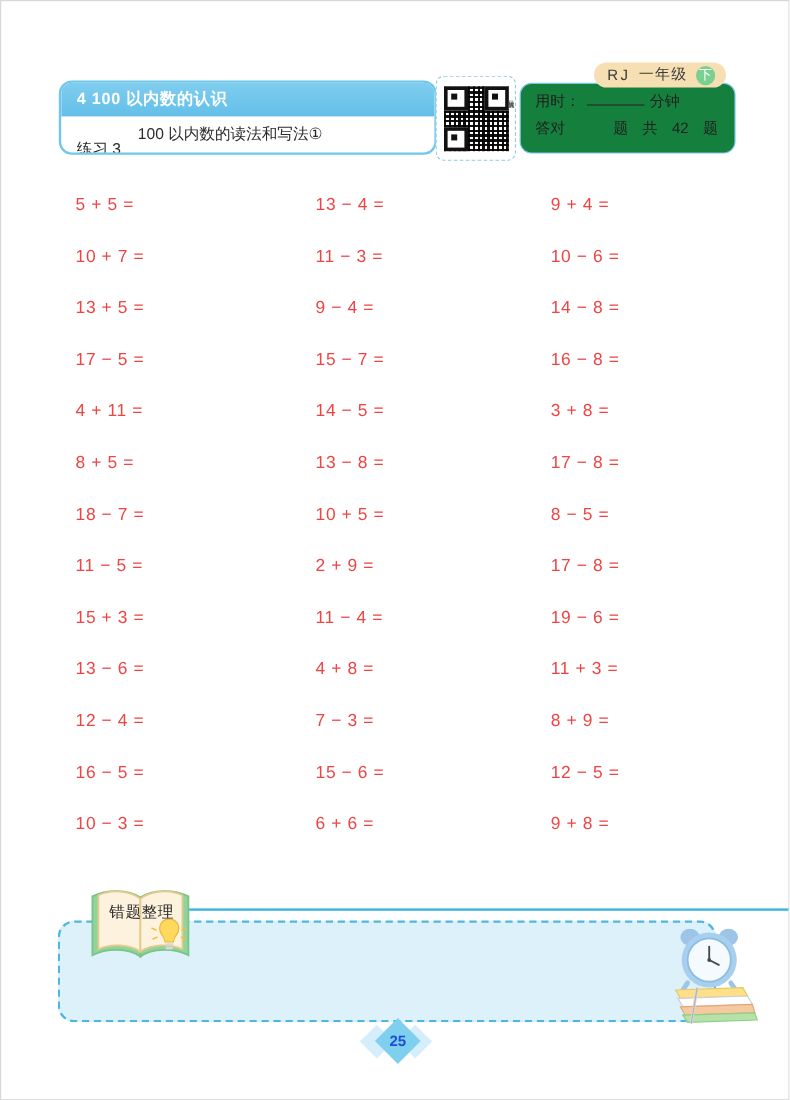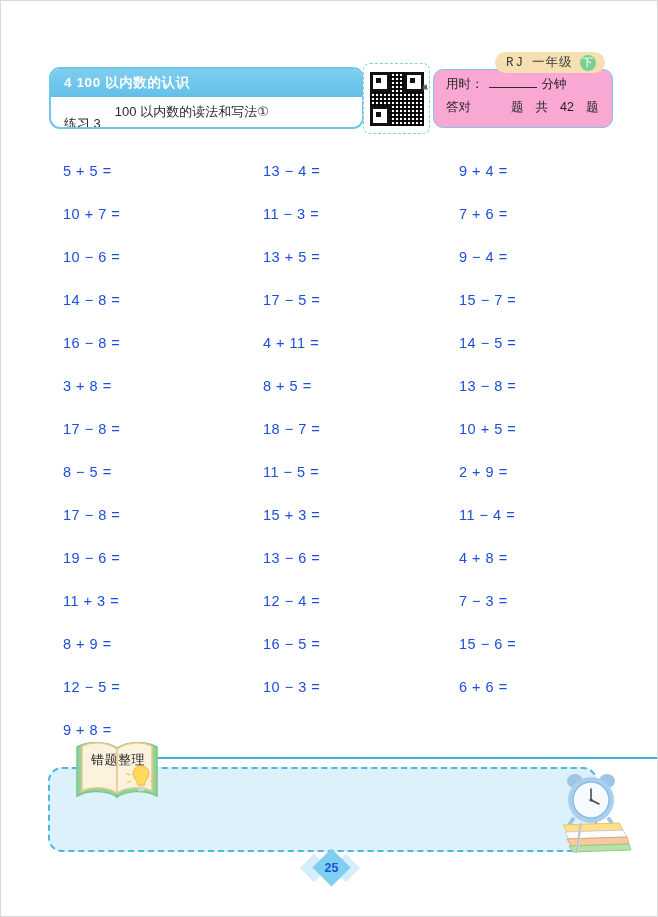--- a/index.html
+++ b/index.html
@@ -36,21 +36,20 @@
     padding: 0 9px 0 11px;
     background: #f7dfb4;
     border-radius: 11px;
     display: flex;
     align-items: center;
     gap: 7px;
     font-size: 12.5px;
     color: #3a3a38;
     letter-spacing: 1px;
     z-index: 6;
-    font-family: Liberation Mono, monospace;
   }
   .grade-badge .rj { letter-spacing: 2px; }
   .grade-term {
     width: 16px;
     height: 16px;
     border-radius: 50%;
     background: #7ad08f;
     color: #ffffff;
     font-size: 11px;
     display: flex;
@@ -147,21 +146,21 @@
 
   .info-box {
     position: absolute;
     left: 432px;
     top: 68px;
     width: 180px;
     height: 59px;
     border: 1.5px solid #7cc6e8;
     border-radius: 10px;
     box-sizing: border-box;
-    background: #f9a8d4;
+    background: #15803d;
     padding: 6px 0 0 12px;
     z-index: 4;
     color: #1f1f1f;
     font-size: 12.5px;
   }
   .info-row { display: flex; align-items: baseline; height: 23px; }
   .info-row .blank {
     display: inline-block;
     width: 48px;
     border-bottom: 1px solid #2b2b2b;
@@ -181,21 +180,21 @@
     grid-template-columns: 200px 196px 200px;
     padding-left: 62px;
     box-sizing: border-box;
     row-gap: 0px;
   }
   .problem {
     height: 43px;
     display: flex;
     align-items: center;
     font-size: 14.5px;
-    color: #1d4ed8;
+    color: #ef4444;
     letter-spacing: 0.5px;
     white-space: pre;
   }
 
   
   .notes-section {
     position: absolute;
     left: 0;
     top: 736px;
     width: 658px;
@@ -341,21 +340,20 @@
     </div>
   </div>
 
   <div class="problems">
     <div class="problem">5 + 5 =</div>
     <div class="problem">13 − 4 =</div>
     <div class="problem">9 + 4 =</div>
 
     <div class="problem">10 + 7 =</div>
     <div class="problem">11 − 3 =</div>
-    <div class="problem">7 + 6 =</div>
 
     <div class="problem">10 − 6 =</div>
     <div class="problem">13 + 5 =</div>
     <div class="problem">9 − 4 =</div>
 
     <div class="problem">14 − 8 =</div>
     <div class="problem">17 − 5 =</div>
     <div class="problem">15 − 7 =</div>
 
     <div class="problem">16 − 8 =</div>

